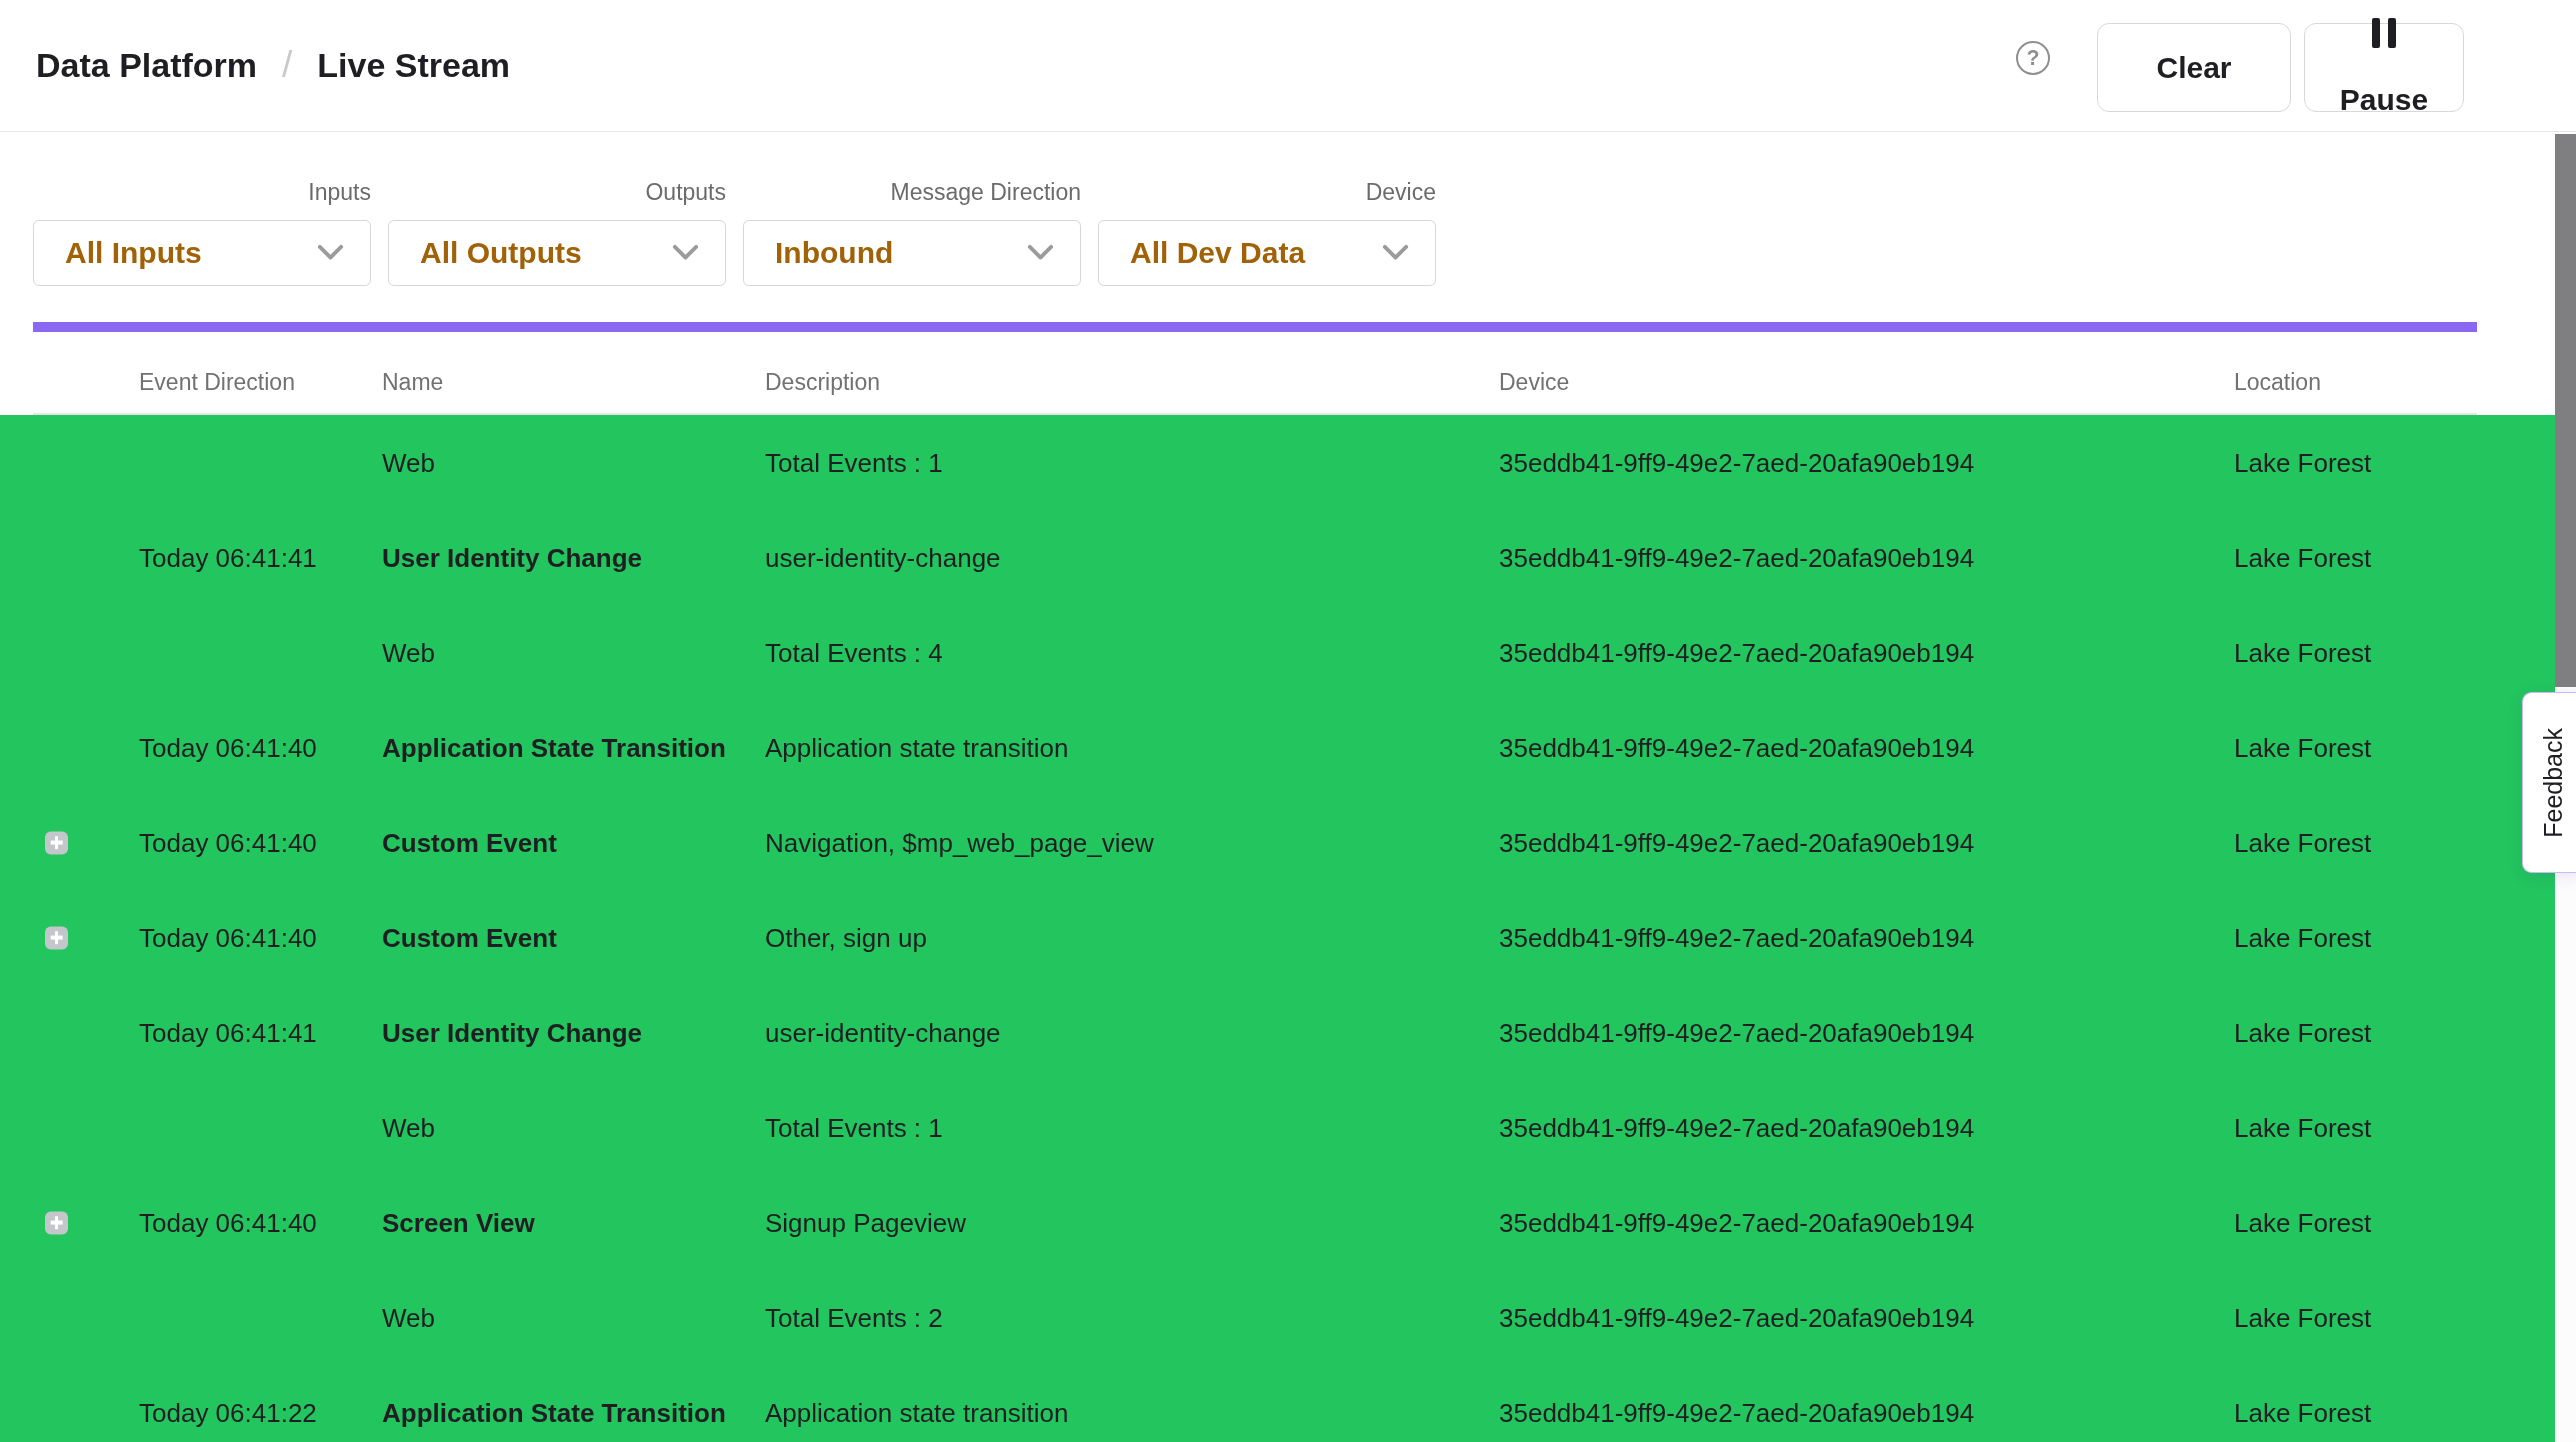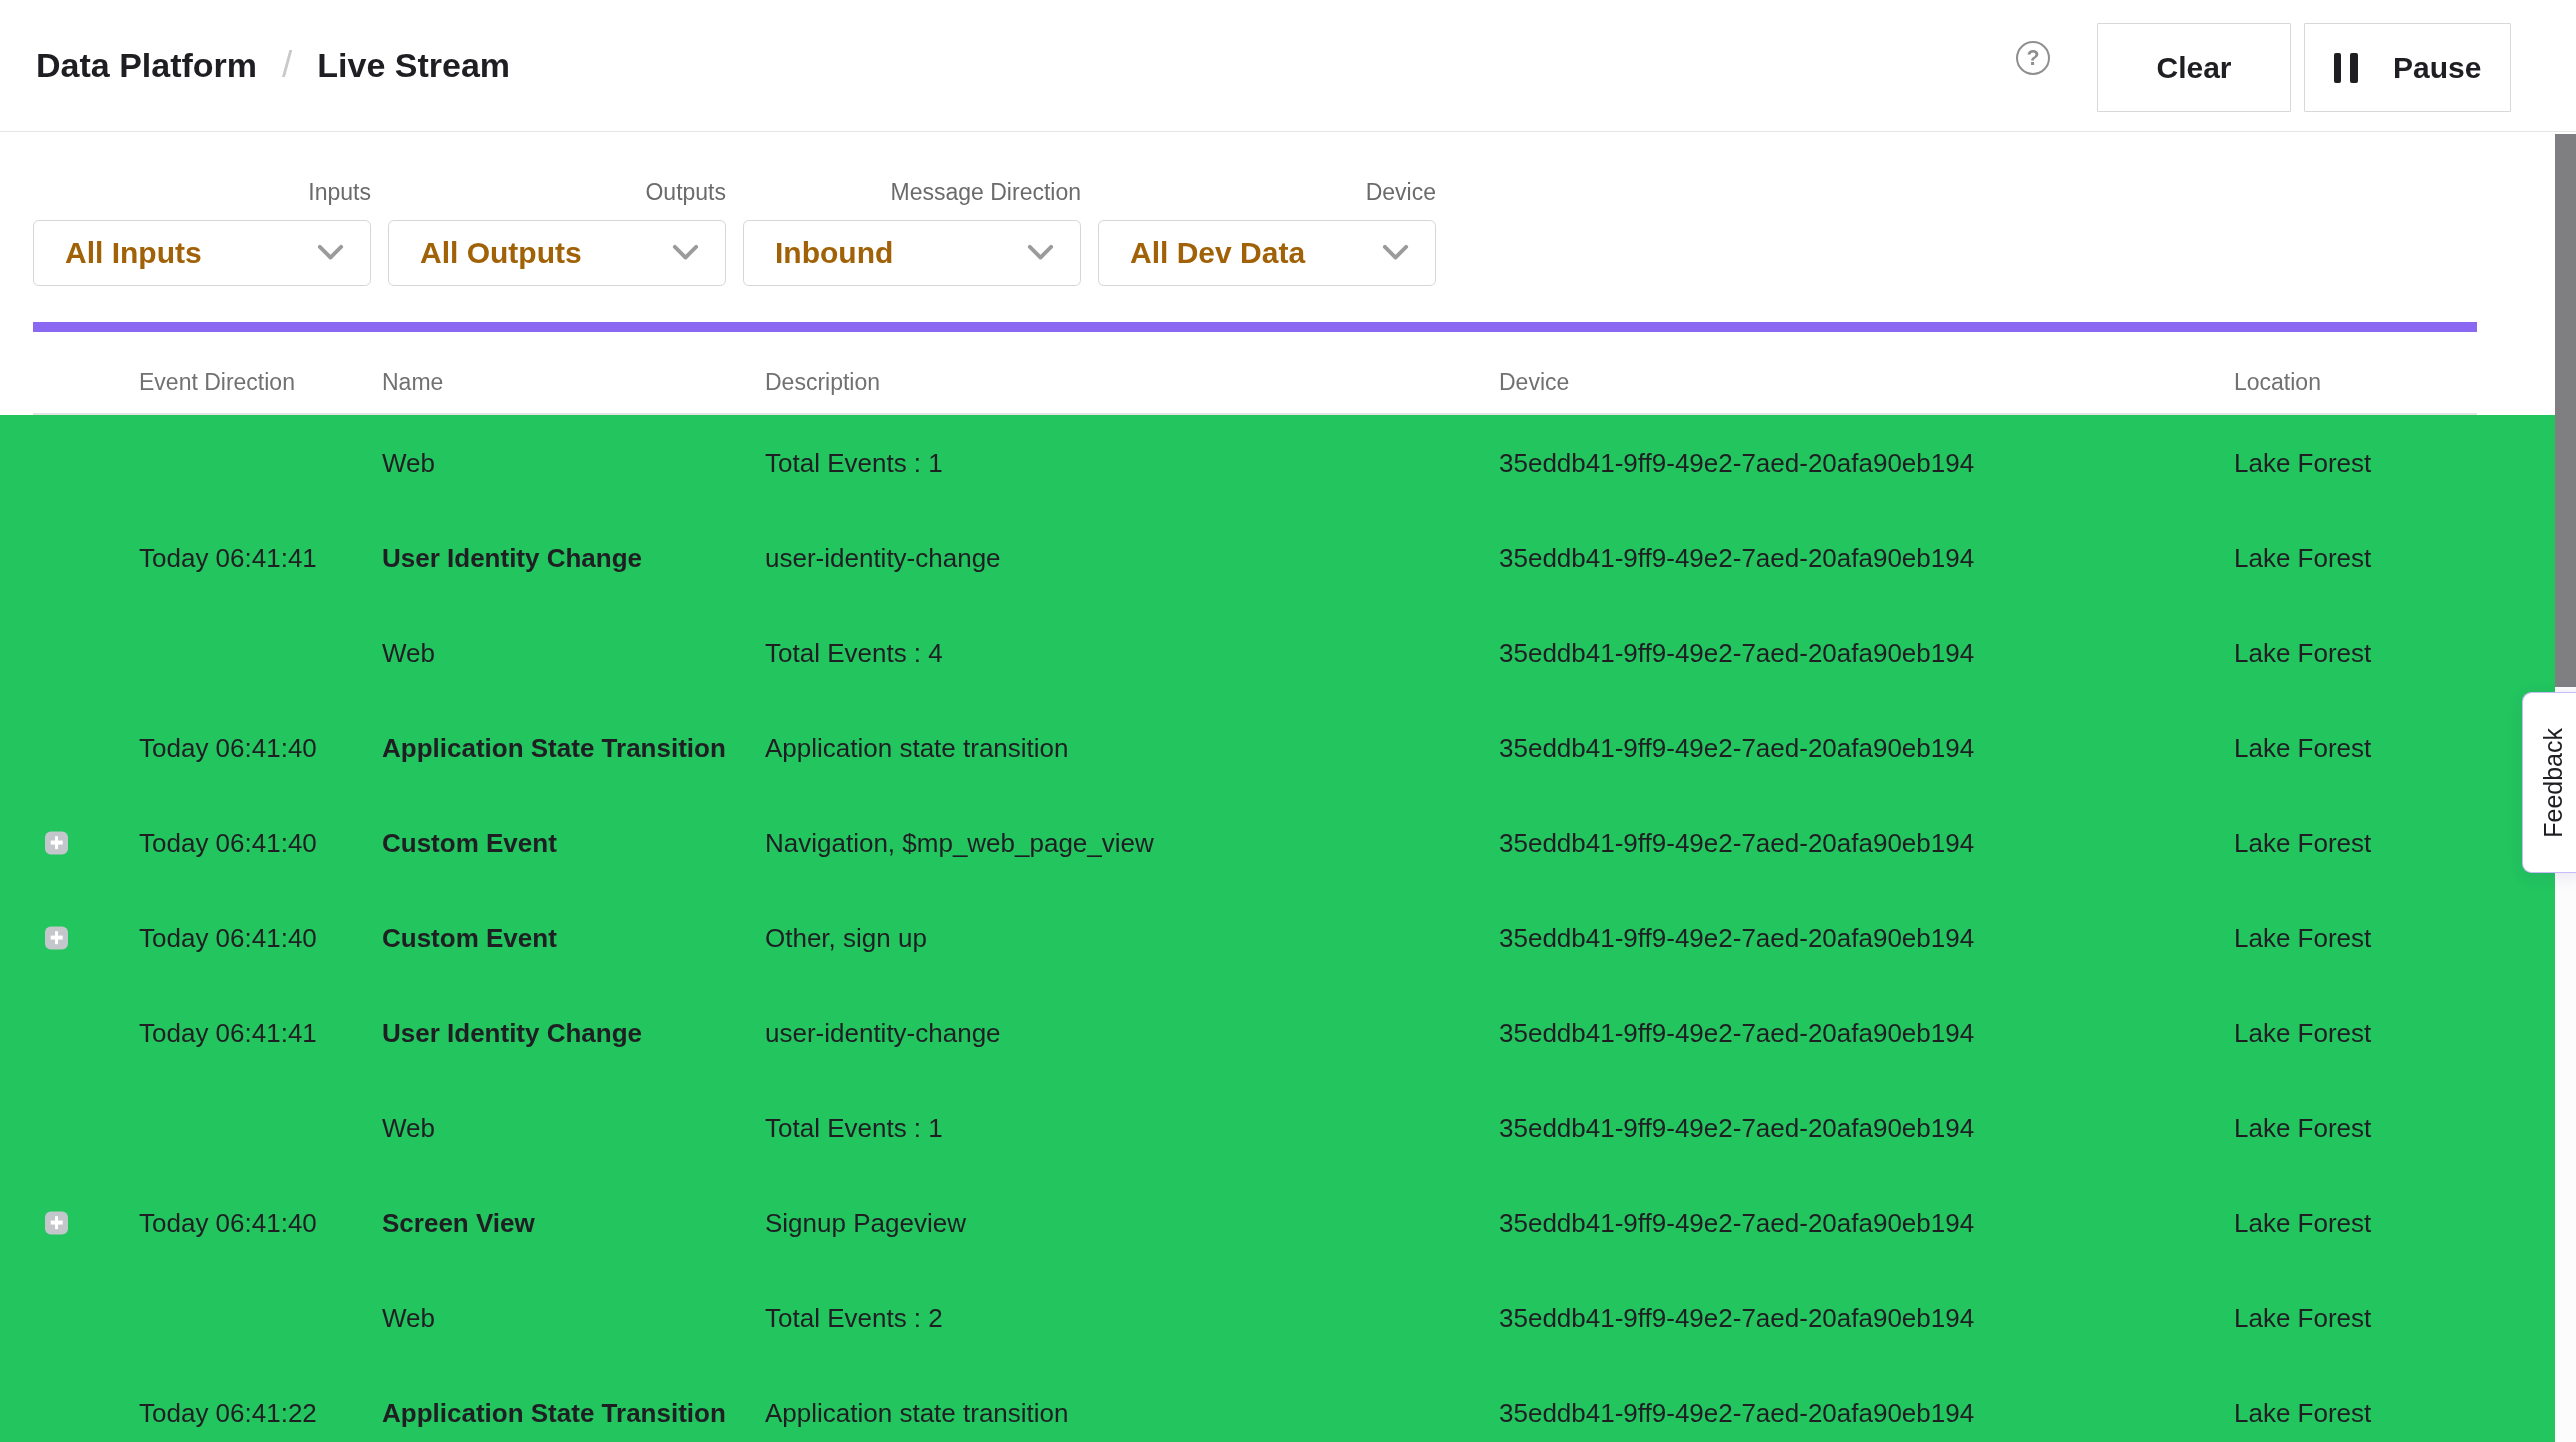--- a/index.html
+++ b/index.html
@@ -12,24 +12,24 @@
   
   .page-header { position:absolute; top:0; left:0; width:2576px; height:132px;
     background:#fff; border-bottom:1.9px solid #e7e6e2; }
   .breadcrumb { position:absolute; left:36px; top:0; height:130px;
     display:flex; align-items:center; gap:25px; font-size:34px; font-weight:700; }
   .breadcrumb .sep { color:#c9c9c9; font-weight:400; font-size:37px; }
   .help-icon { position:absolute; left:2016px; top:41px; width:34px; height:34px;
     border:2.9px solid #8f8f8f; border-radius:50%; display:flex; align-items:center;
     justify-content:center; font-size:21.4px; font-weight:700; color:#8f8f8f; cursor:pointer; }
   .btn { position:absolute; top:23px; height:89px; background:#fff;
-    border:1.9px solid #d8d8d8; border-radius:1px; display:flex; align-items:center;
+    border:1.9px solid #d8d8d8; border-radius:12px; display:flex; align-items:center;
     justify-content:center; font-size:30px; font-weight:700; color:#1f1f23; cursor:pointer; }
   .btn-clear { left:2097px; width:194px; }
-  .btn-pause { left:2304px; width:207px; gap:35px; }
+  .btn-pause { left:2304px; width:160px; gap:35px;flex-direction:column; }
   .pause-icon { display:flex; gap:8.7px; }
   .pause-icon i { display:block; width:7.8px; height:30px; background:#1f1f23; border-radius:1.9px; }
 
   
   .filters-bar { position:absolute; top:179px; left:33px; display:flex; gap:17px;text-align:right; }
   .filter-group { width:338px; }
   .f-label { font-size:23px; color:#6b6b6b; margin-left:1.9px; height:29px; }
   .f-box { margin-top:11.6px; height:66px; border:1.9px solid #d6d6d6; border-radius:5.8px;
     background:#fff; display:flex; align-items:center; padding:0 25px 0 31px;
     justify-content:space-between; cursor:pointer; }

